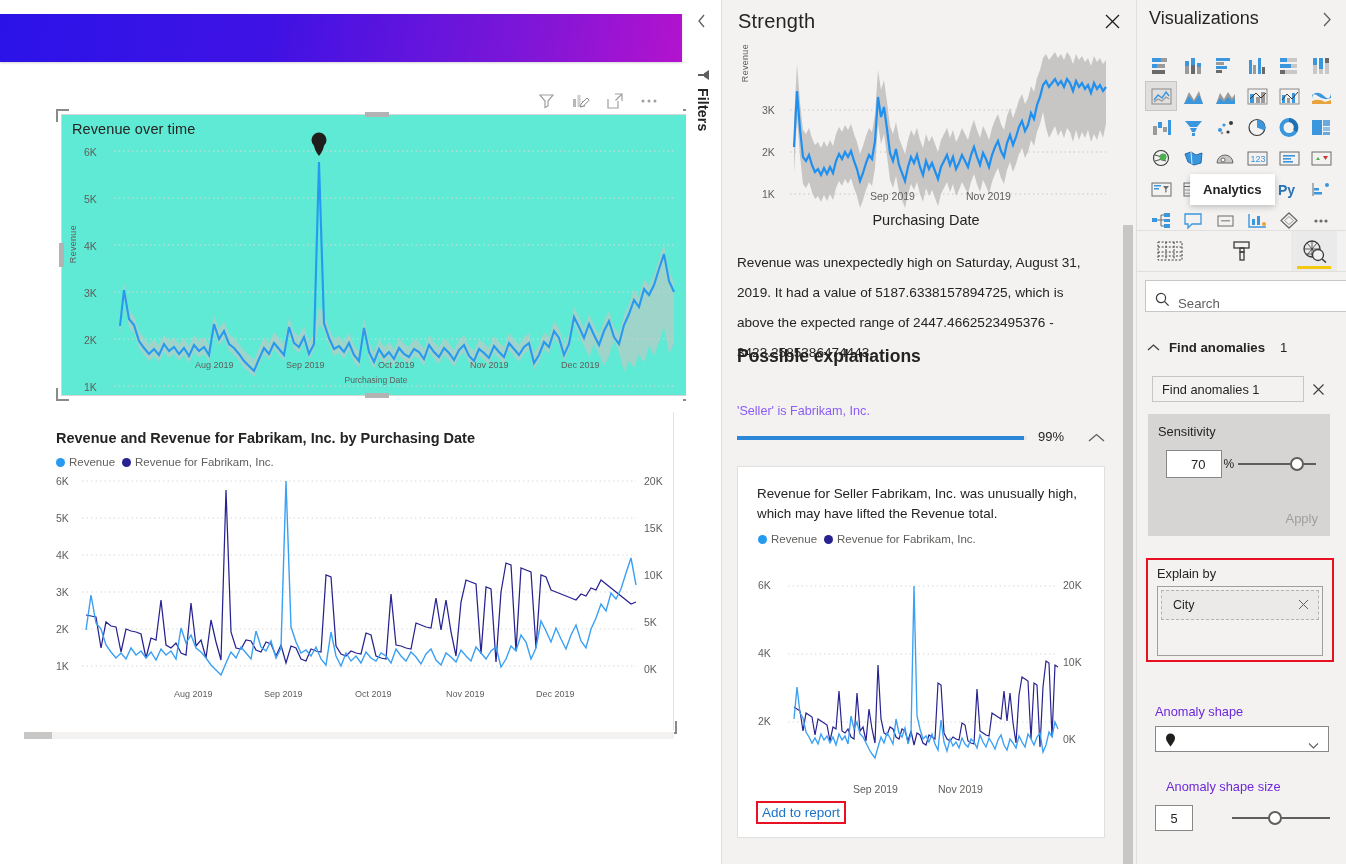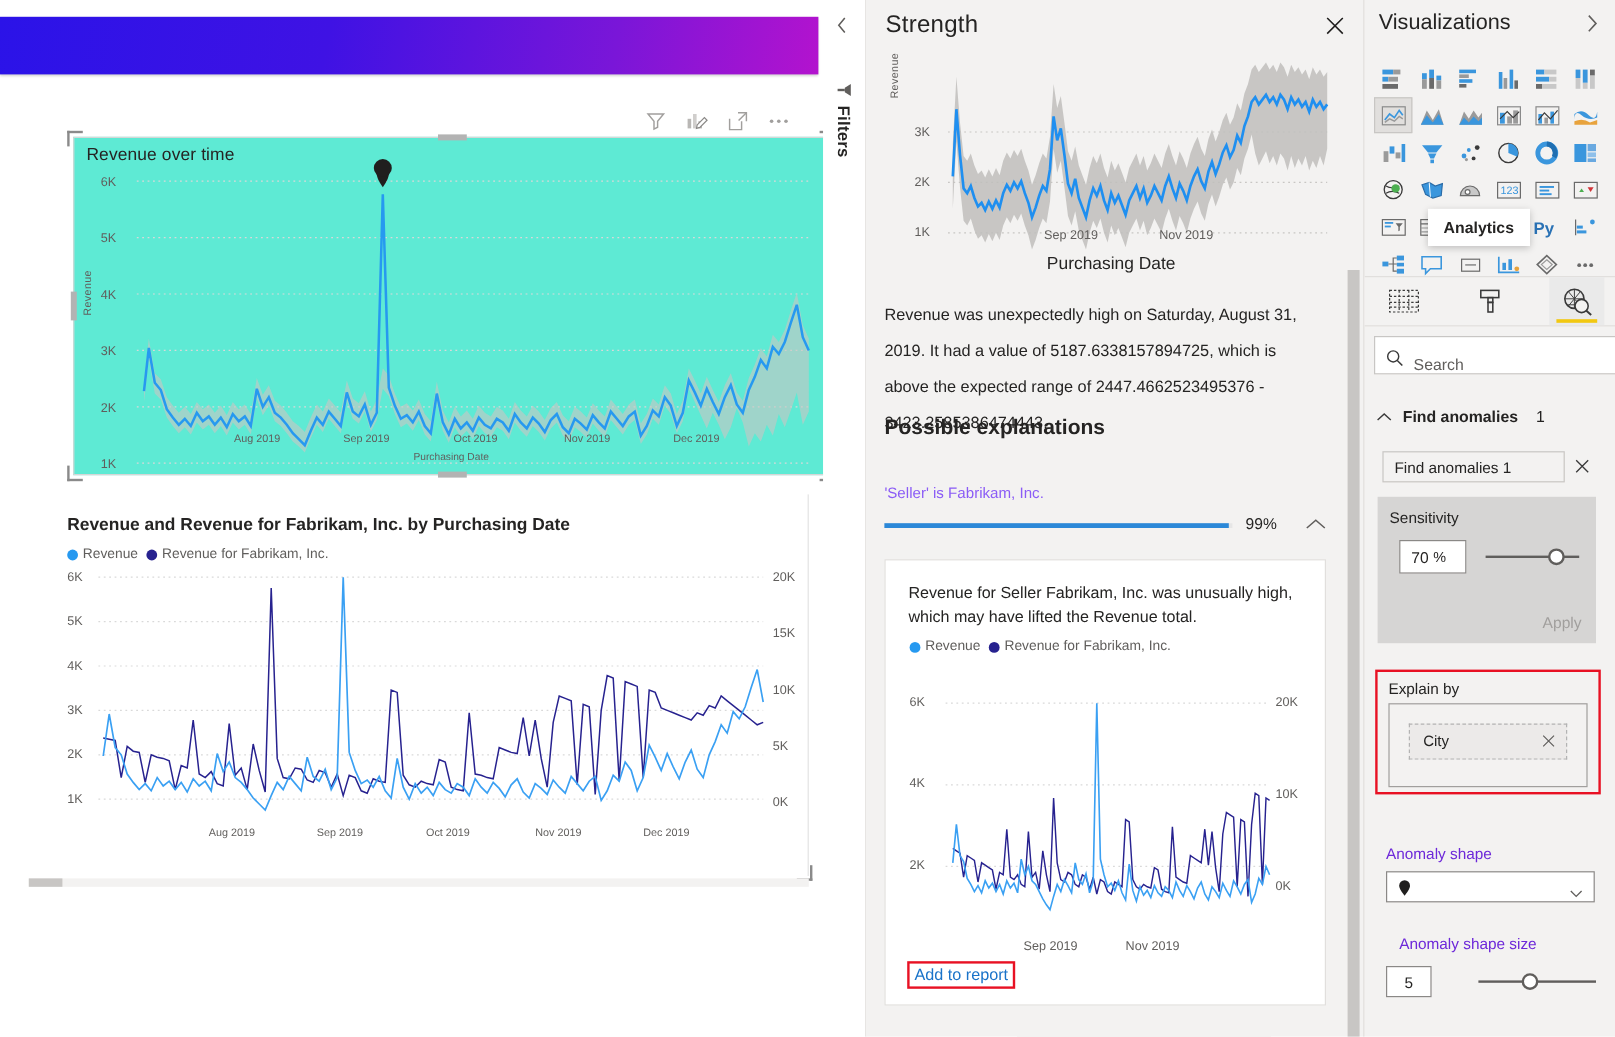--- a/index.html
+++ b/index.html
@@ -217,21 +217,21 @@
   .card-x { position: absolute; left: 1312px; top: 382px; cursor: pointer; }
 
   .sens-box {
     position: absolute; left: 1148px; top: 414px; width: 182px; height: 122px;
     background: #d6d5d4;
   }
   .sens-label { position: absolute; left: 10px; top: 10px; font-size: 12.8px; color: #252423; }
   .sens-input {
     position: absolute; left: 18px; top: 36px; width: 56px; height: 28px;
     background: #ffffff; border: 1px solid #8a8886;
-    display: flex; align-items: center; gap: 4px; padding-left: 9px;
+    display: flex; align-items: center; gap: 18px; padding-left: 24px;
     font-size: 13px; color: #252423;
   }
   .sens-input .pct { font-size: 12px; color: #252423; }
   .apply-btn {
     position: absolute; right: 12px; bottom: 10px;
     font-size: 13px; color: #a19f9d; cursor: default;
   }
 
   .slider { position: absolute; height: 14px; }
   .slider .track { position: absolute; left: 0; top: 6px; width: 100%; height: 2px; background: #605e5c; }
@@ -241,21 +241,21 @@
   }
 
   .explain-wrap {
     position: absolute; left: 1146px; top: 558px; width: 188px; height: 104px;
     border: 2px solid #e81123;
   }
   .explain-label { position: absolute; left: 9px; top: 6px; font-size: 12.8px; color: #252423; }
   .explain-well {
     position: absolute; left: 9px; top: 26px; width: 166px; height: 70px;
     background: #f3f2f1; border: 1px solid #a19f9d;
-    padding: 16px;
+    padding: 3px;
   }
   .well-chip {
     position: relative; width: 100%; height: 30px;
     background: #eceae9; border: 1px dashed #b3b3b3;
     display: flex; align-items: center; padding-left: 11px;
     font-size: 12.5px; color: #252423; margin-bottom: 2px; cursor: pointer;
   }
   .well-chip .cx { position: absolute; right: 9px; top: 8px; cursor: pointer; }
 
   .field-label { position: absolute; font-size: 12.8px; color: #6d28d9; }

